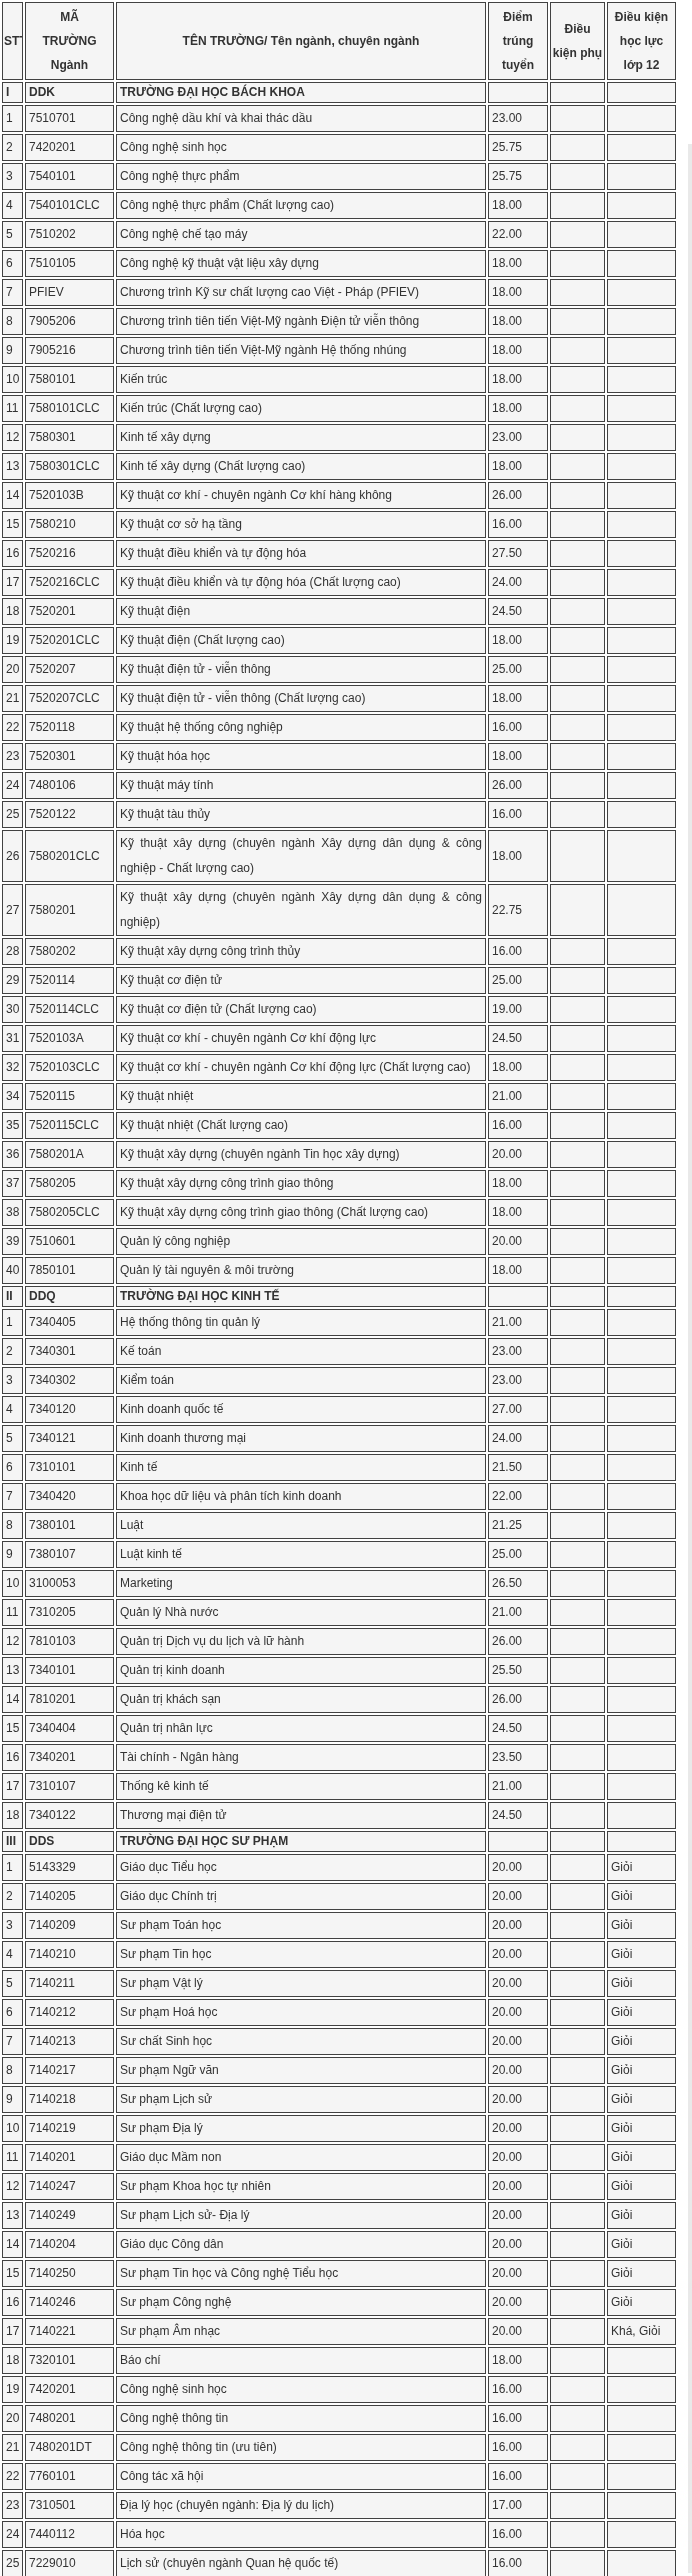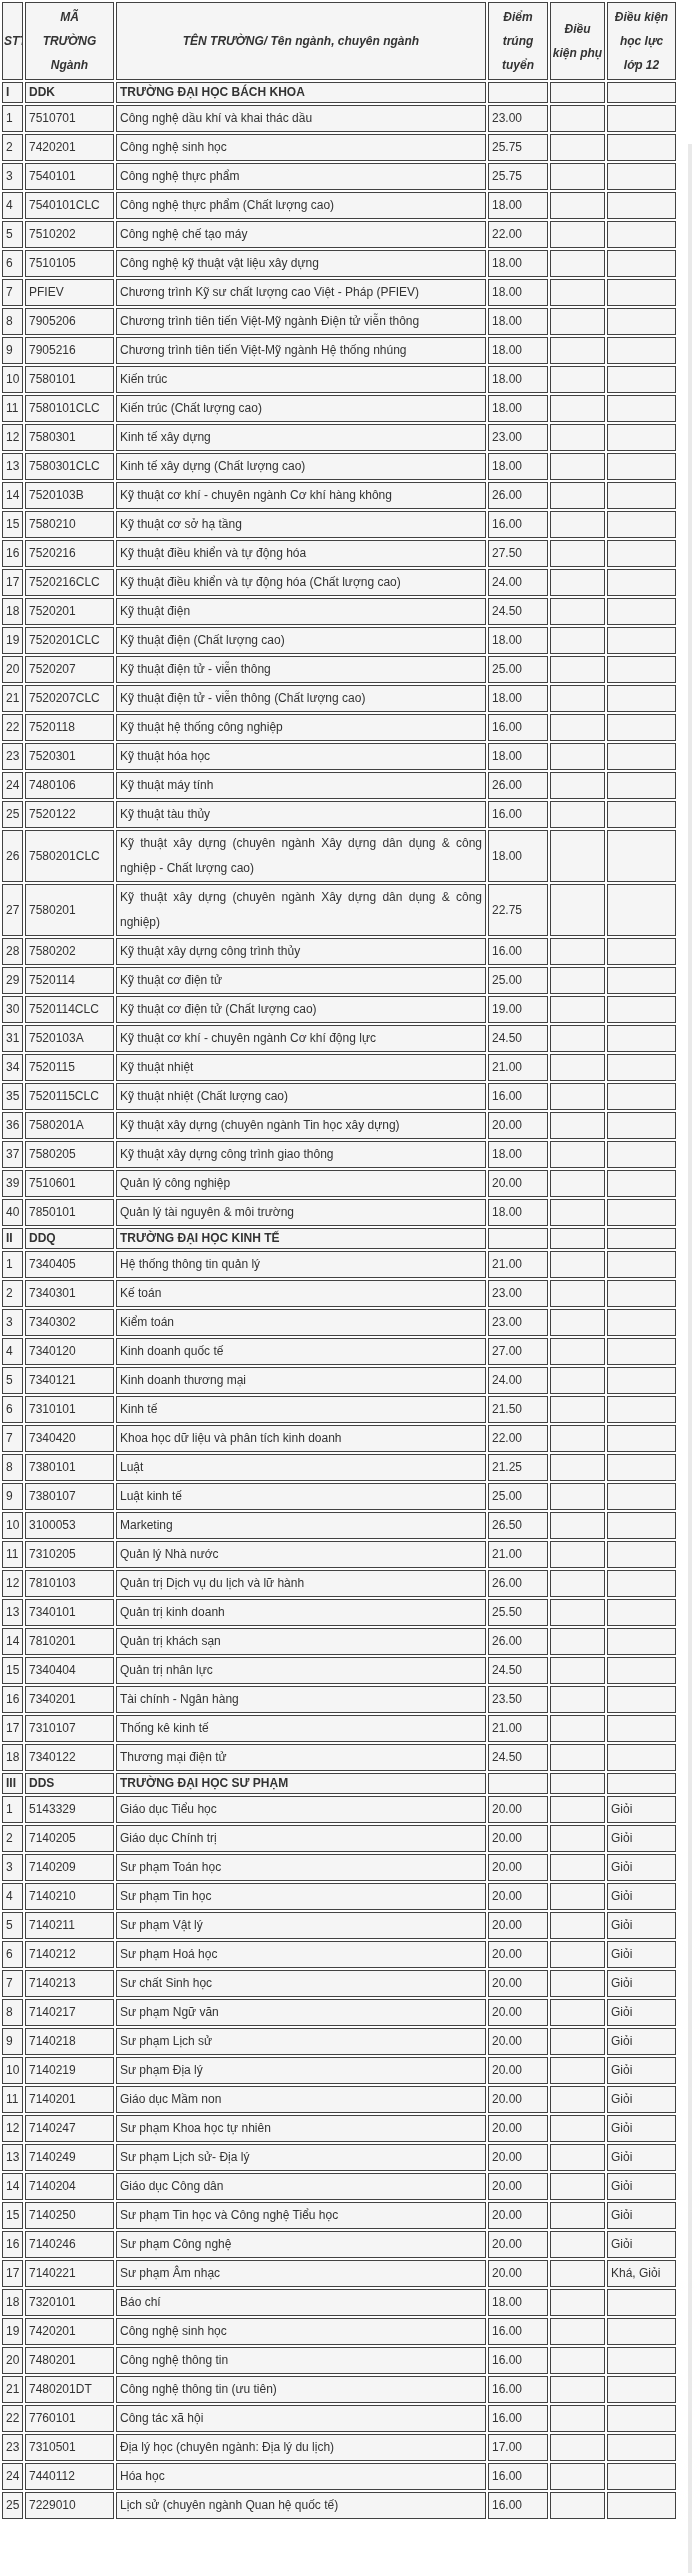--- a/index.html
+++ b/index.html
@@ -32,21 +32,20 @@
     padding: 0 3px;
     vertical-align: middle;
     overflow: hidden;
   }
   .score-table th {
     font-weight: bold;
     text-align: center;
     white-space: pre-line;
     line-height: 24px;
     padding: 2px 1px;
-    font-style: italic;
   }
   .c-stt   { width: 21px; }
   .c-code  { width: 89px; }
   .c-name  { width: 370px; }
   .c-score { width: 60px; }
   .c-extra { width: 55px; }
   .c-grade { width: 69px; }
   td.cell {
     line-height: 25px;
     height: 25px;
@@ -345,20 +344,28 @@
       </tr>
       <tr class="data-row">
         <td class="cell cell-stt">31</td>
         <td class="cell cell-code">7520103A</td>
         <td class="cell cell-name">Kỹ thuật cơ khí - chuyên ngành Cơ khí động lực</td>
         <td class="cell cell-score">24.50</td>
         <td class="cell cell-extra"></td>
         <td class="cell cell-grade"></td>
       </tr>
       <tr class="data-row">
+        <td class="cell cell-stt">32</td>
+        <td class="cell cell-code">7520103CLC</td>
+        <td class="cell cell-name">Kỹ thuật cơ khí - chuyên ngành Cơ khí động lực (Chất lượng cao)</td>
+        <td class="cell cell-score">18.00</td>
+        <td class="cell cell-extra"></td>
+        <td class="cell cell-grade"></td>
+      </tr>
+      <tr class="data-row">
         <td class="cell cell-stt">34</td>
         <td class="cell cell-code">7520115</td>
         <td class="cell cell-name">Kỹ thuật nhiệt</td>
         <td class="cell cell-score">21.00</td>
         <td class="cell cell-extra"></td>
         <td class="cell cell-grade"></td>
       </tr>
       <tr class="data-row">
         <td class="cell cell-stt">35</td>
         <td class="cell cell-code">7520115CLC</td>
@@ -372,20 +379,28 @@
         <td class="cell cell-code">7580201A</td>
         <td class="cell cell-name">Kỹ thuật xây dựng (chuyên ngành Tin học xây dựng)</td>
         <td class="cell cell-score">20.00</td>
         <td class="cell cell-extra"></td>
         <td class="cell cell-grade"></td>
       </tr>
       <tr class="data-row">
         <td class="cell cell-stt">37</td>
         <td class="cell cell-code">7580205</td>
         <td class="cell cell-name">Kỹ thuật xây dựng công trình giao thông</td>
+        <td class="cell cell-score">18.00</td>
+        <td class="cell cell-extra"></td>
+        <td class="cell cell-grade"></td>
+      </tr>
+      <tr class="data-row">
+        <td class="cell cell-stt">38</td>
+        <td class="cell cell-code">7580205CLC</td>
+        <td class="cell cell-name">Kỹ thuật xây dựng công trình giao thông (Chất lượng cao)</td>
         <td class="cell cell-score">18.00</td>
         <td class="cell cell-extra"></td>
         <td class="cell cell-grade"></td>
       </tr>
       <tr class="data-row">
         <td class="cell cell-stt">39</td>
         <td class="cell cell-code">7510601</td>
         <td class="cell cell-name">Quản lý công nghiệp</td>
         <td class="cell cell-score">20.00</td>
         <td class="cell cell-extra"></td>

